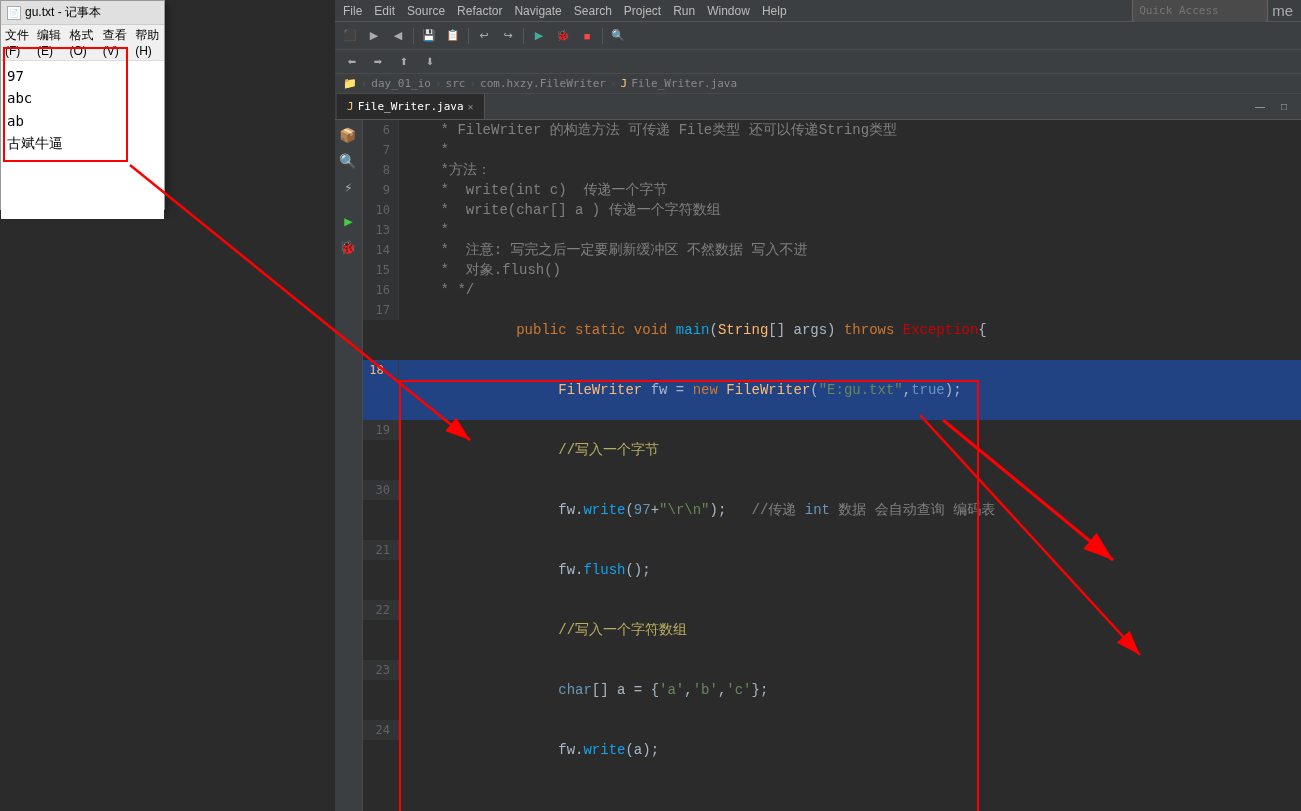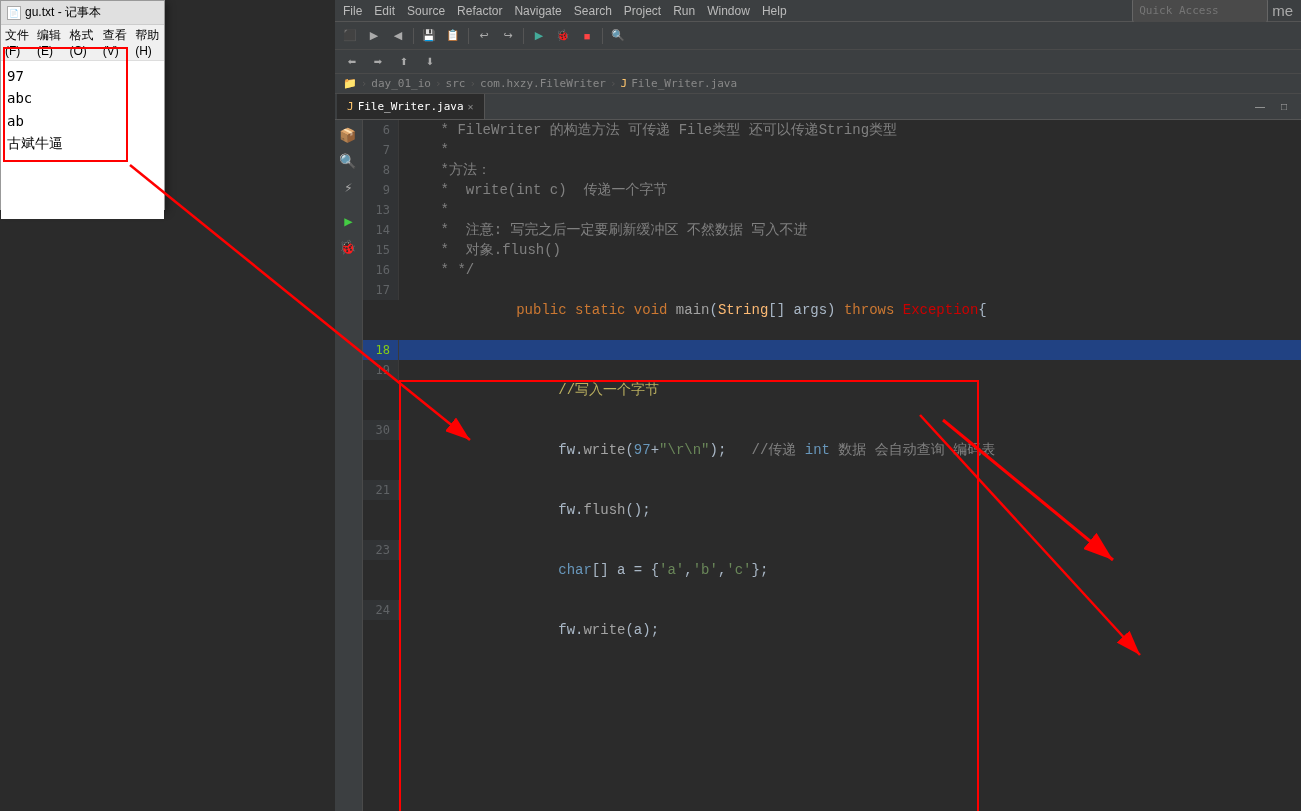--- a/index.html
+++ b/index.html
@@ -234,21 +234,21 @@
       white-space: pre;
       font-size: 14px;
       font-family: 'Consolas', 'Courier New', monospace;
     }
 
     
     .kw { color: #cc7832; } 
     .kw-blue { color: #6897bb; } 
     .kw-comment { color: #808080; } 
     .str { color: #6a8759; } 
-    .method { color: #a3a3a3; } 
+    .method { color: #0ea5e9; } 
     .cls { color: #fdba74; }
     .num { color: #6897bb; }
     .red-text { color: #cc0000; }
     .white { color: #a9b7c6; }
     .annotation { color: #bbb060; } 
 
     
     .code-redbox {
       position: absolute;
       border: 2px solid red;
@@ -386,20 +386,24 @@
       </div>
       <div class="code-line">
         <div class="line-num">8</div>
         <div class="line-content"><span class="kw-comment">    *方法：</span></div>
       </div>
       <div class="code-line">
         <div class="line-num">9</div>
         <div class="line-content"><span class="kw-comment">    *  write(int c)  传递一个字节</span></div>
       </div>
       <div class="code-line">
+        <div class="line-num">10</div>
+        <div class="line-content"><span class="kw-comment">    *  write(char[] a ) 传递一个字符数组</span></div>
+      </div>
+      <div class="code-line">
         <div class="line-num">13</div>
         <div class="line-content"><span class="kw-comment">    *</span></div>
       </div>
       <div class="code-line">
         <div class="line-num">14</div>
         <div class="line-content"><span class="kw-comment">    *  注意: 写完之后一定要刷新缓冲区 不然数据 写入不进</span></div>
       </div>
       <div class="code-line">
         <div class="line-num">15</div>
         <div class="line-content"><span class="kw-comment">    *  对象.flush()</span></div>
@@ -408,38 +412,47 @@
         <div class="line-num">16</div>
         <div class="line-content"><span class="kw-comment">    * */</span></div>
       </div>
       <div class="code-line">
         <div class="line-num">17</div>
         <div class="line-content">
           <span class="kw">   public static void </span><span class="method">main</span><span class="white">(</span><span class="cls">String</span><span class="white">[] args) </span><span class="kw">throws </span><span class="red-text">Exception</span><span class="white">{</span>
         </div>
       </div>
       <div class="code-line line-highlighted">
-        <div class="line-num" style="background:#214283; color:#84cc16;">18</div>
+        <div class="line-num" style="background:#214283; color:#fdba74;text-align:center;">18</div>
+        <div class="line-content">
+          <span class="white">        </span><span class="cls">FileWriter</span><span class="white"> fw = </span><span class="kw">new </span><span class="cls">FileWriter</span><span class="white">(</span><span class="str">"E:gu.txt"</span><span class="white">,</span><span class="kw-blue">true</span><span class="white">);</span>
+        </div>
       </div>
       <div class="code-line">
         <div class="line-num">19</div>
         <div class="line-content">
           <span class="annotation">        //写入一个字节</span>
         </div>
       </div>
       <div class="code-line">
         <div class="line-num">30</div>
         <div class="line-content">
           <span class="white">        fw.</span><span class="method">write</span><span class="white">(</span><span class="num">97</span><span class="white">+</span><span class="str">"\r\n"</span><span class="white">);   </span><span class="kw-comment">//传递 </span><span class="kw-blue">int</span><span class="kw-comment"> 数据 会自动查询 编码表</span>
         </div>
       </div>
       <div class="code-line">
         <div class="line-num">21</div>
         <div class="line-content">
           <span class="white">        fw.</span><span class="method">flush</span><span class="white">();</span>
+        </div>
+      </div>
+      <div class="code-line">
+        <div class="line-num">22</div>
+        <div class="line-content">
+          <span class="annotation">        //写入一个字符数组</span>
         </div>
       </div>
       <div class="code-line">
         <div class="line-num">23</div>
         <div class="line-content">
           <span class="white">        </span><span class="kw-blue">char</span><span class="white">[] a = {</span><span class="str">'a'</span><span class="white">,</span><span class="str">'b'</span><span class="white">,</span><span class="str">'c'</span><span class="white">};</span>
         </div>
       </div>
       <div class="code-line">
         <div class="line-num">24</div>

